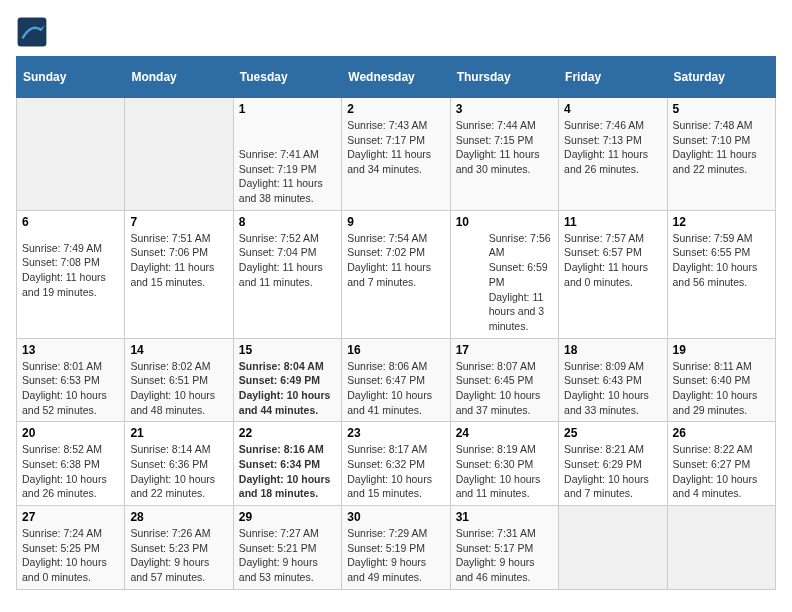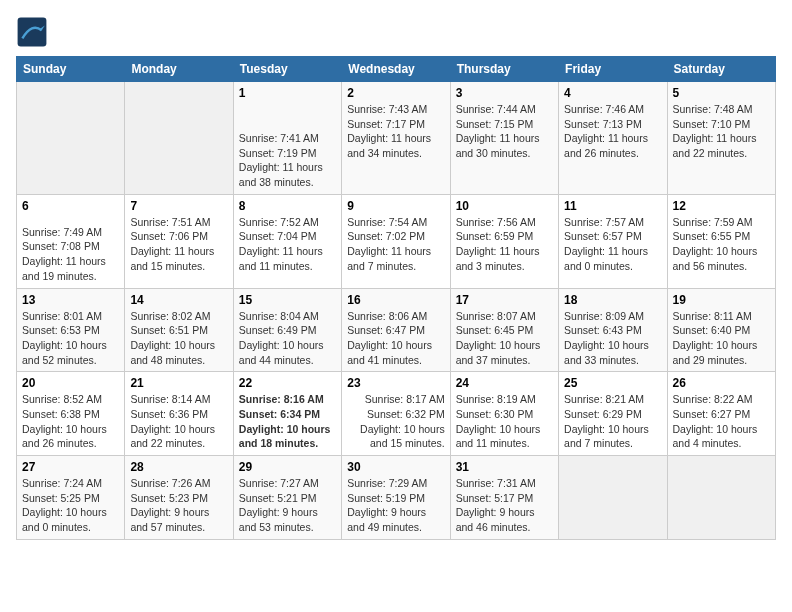--- a/index.html
+++ b/index.html
@@ -48,21 +48,21 @@
     }
     table {
       width: 100%;
       border-collapse: collapse;
       font-size: 11px;
     }
     thead th {
       background: #2e6da4;
       color: #fff;
       text-align: left;
-      padding: 5px 6px;
+      padding: 13px 6px;
       font-size: 12px;
       font-weight: bold;
       border: 1px solid #2e6da4;
     }
     tbody td {
       border: 1px solid #ccc;
       vertical-align: top;
       padding: 4px 5px;
       width: calc(100% / 7);
       min-height: 70px;
@@ -177,21 +177,21 @@
 Daylight: 11 hours and 11 minutes.</div>
         </td>
         <td>
           <span class="day-num">9</span>
           <div class="cell-text" style="white-space: pre-line;">Sunrise: 7:54 AM
 Sunset: 7:02 PM
 Daylight: 11 hours and 7 minutes.</div>
         </td>
         <td>
           <span class="day-num">10</span>
-          <div class="cell-text" style="white-space: pre-line;">Sunrise: 7:56 AM
+          <div class="cell-text" style="white-space: pre-line; margin-left: 33px;">Sunrise: 7:56 AM
 Sunset: 6:59 PM
 Daylight: 11 hours and 3 minutes.</div>
         </td>
         <td>
           <span class="day-num">11</span>
           <div class="cell-text" style="white-space: pre-line;">Sunrise: 7:57 AM
 Sunset: 6:57 PM
 Daylight: 11 hours and 0 minutes.</div>
         </td>
         <td>
@@ -209,21 +209,21 @@
 Daylight: 10 hours and 52 minutes.</div>
         </td>
         <td>
           <span class="day-num">14</span>
           <div class="cell-text" style="white-space: pre-line;">Sunrise: 8:02 AM
 Sunset: 6:51 PM
 Daylight: 10 hours and 48 minutes.</div>
         </td>
         <td>
           <span class="day-num">15</span>
-          <div class="cell-text" style="white-space: pre-line;">Sunrise: 8:04 AM
+          <div class="cell-text" style="white-space: pre-line; font-weight: bold;">Sunrise: 8:04 AM
 Sunset: 6:49 PM
 Daylight: 10 hours and 44 minutes.</div>
         </td>
         <td>
           <span class="day-num">16</span>
           <div class="cell-text" style="white-space: pre-line;">Sunrise: 8:06 AM
 Sunset: 6:47 PM
 Daylight: 10 hours and 41 minutes.</div>
         </td>
         <td>
@@ -259,21 +259,21 @@
 Daylight: 10 hours and 22 minutes.</div>
         </td>
         <td>
           <span class="day-num">22</span>
           <div class="cell-text" style="white-space: pre-line; font-weight: bold;">Sunrise: 8:16 AM
 Sunset: 6:34 PM
 Daylight: 10 hours and 18 minutes.</div>
         </td>
         <td>
           <span class="day-num">23</span>
-          <div class="cell-text" style="white-space: pre-line; text-align: right;">Sunrise: 8:17 AM
+          <div class="cell-text" style="white-space: pre-line;">Sunrise: 8:17 AM
 Sunset: 6:32 PM
 Daylight: 10 hours and 15 minutes.</div>
         </td>
         <td>
           <span class="day-num">24</span>
           <div class="cell-text" style="white-space: pre-line;">Sunrise: 8:19 AM
 Sunset: 6:30 PM
 Daylight: 10 hours and 11 minutes.</div>
         </td>
         <td>

